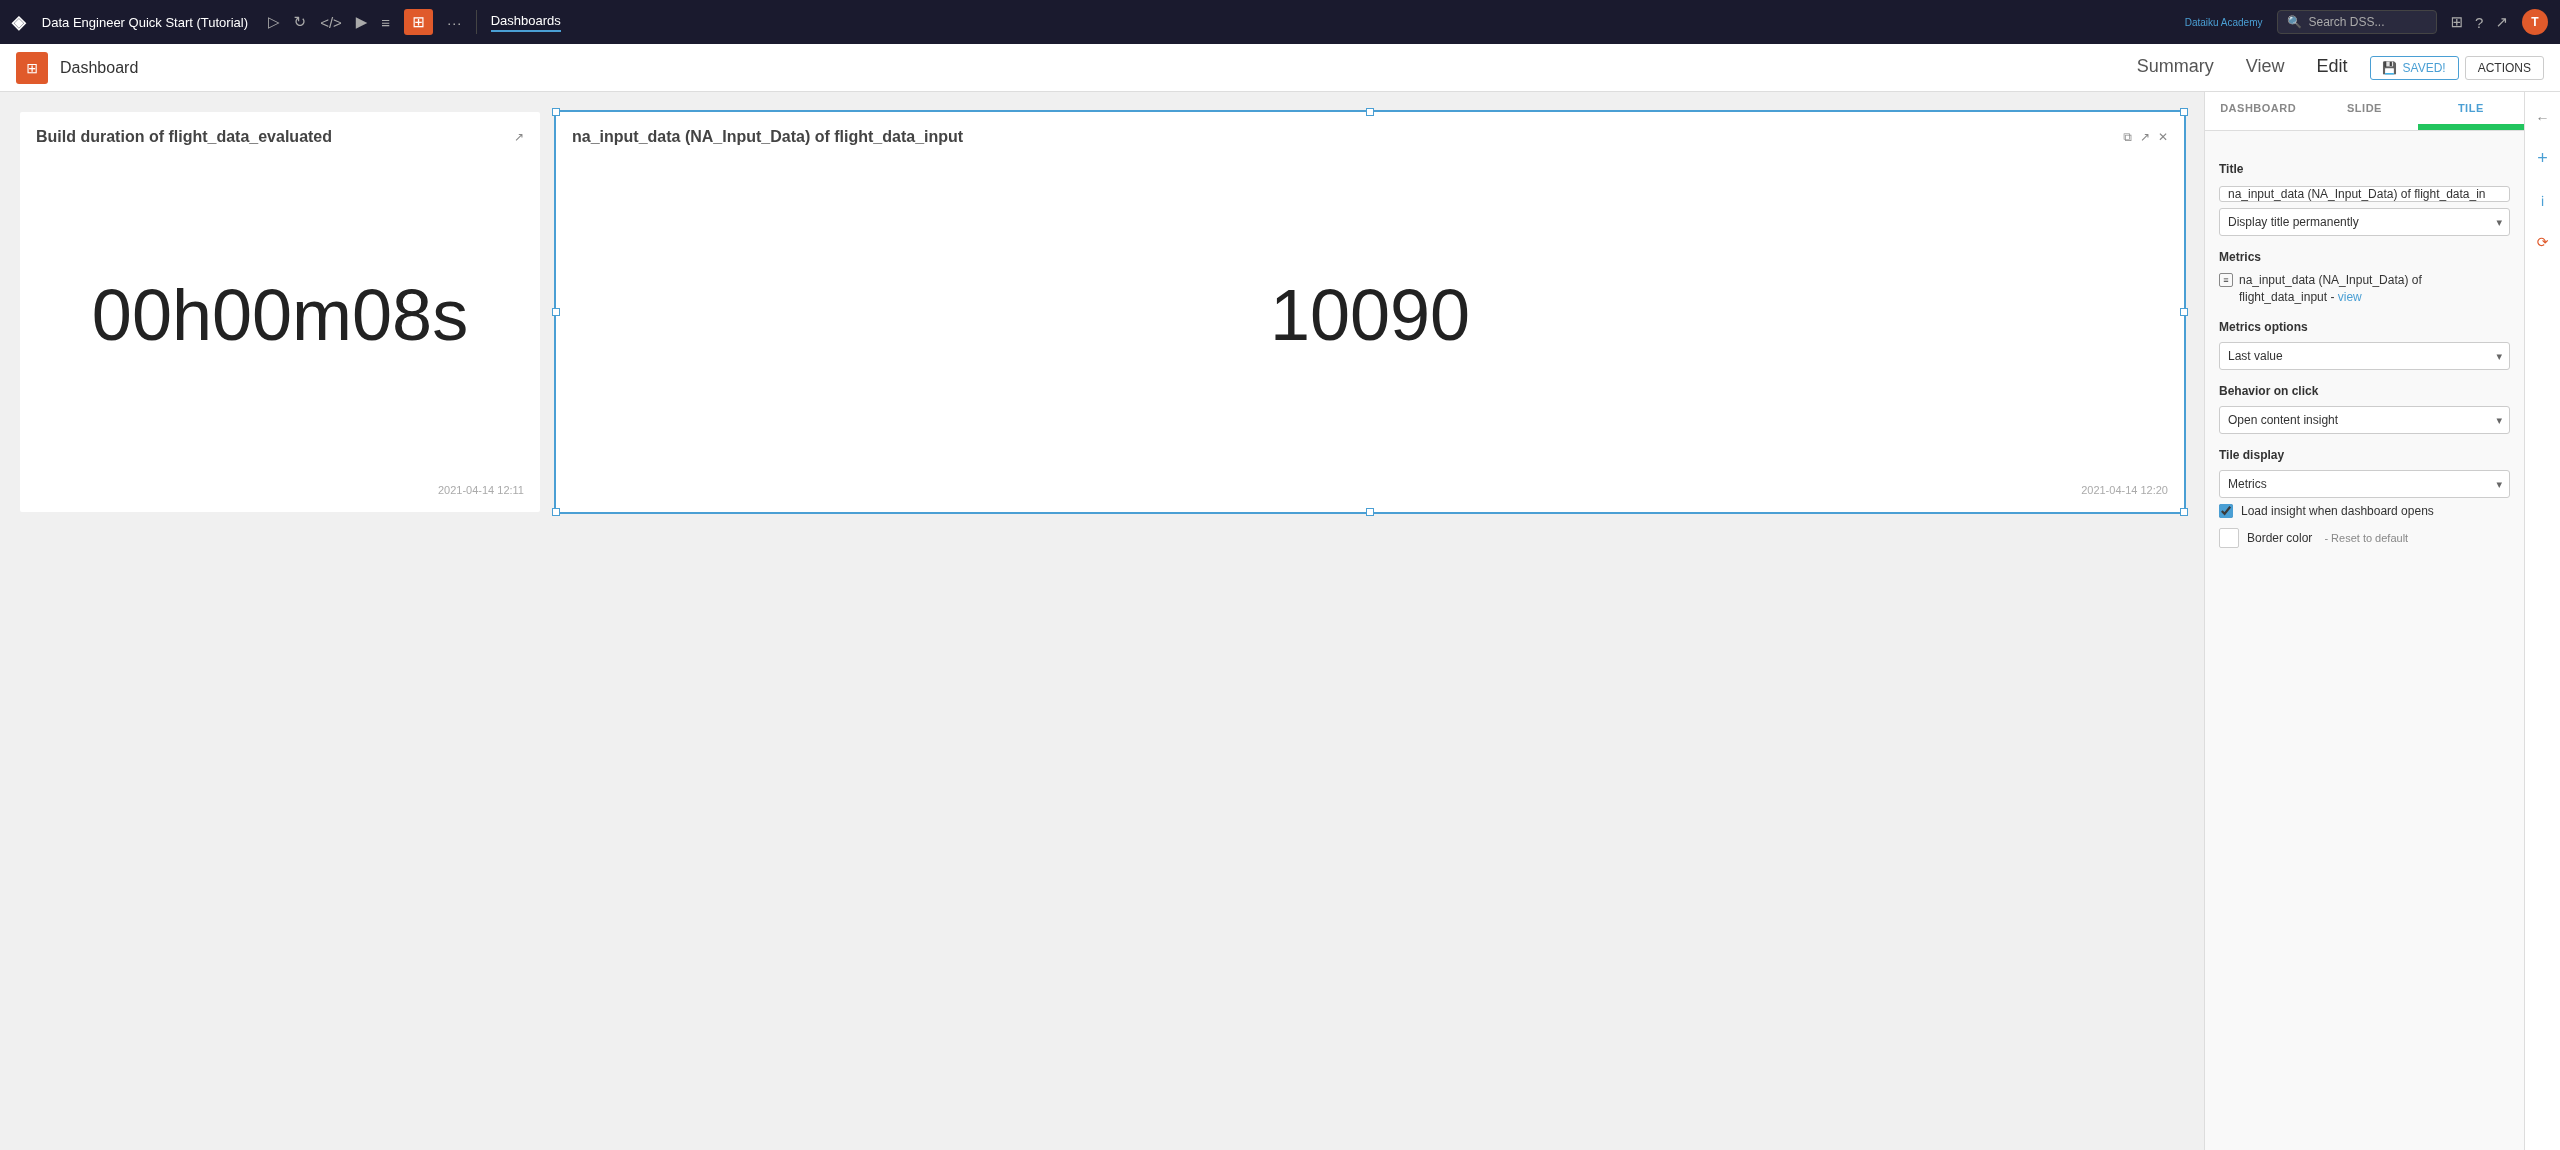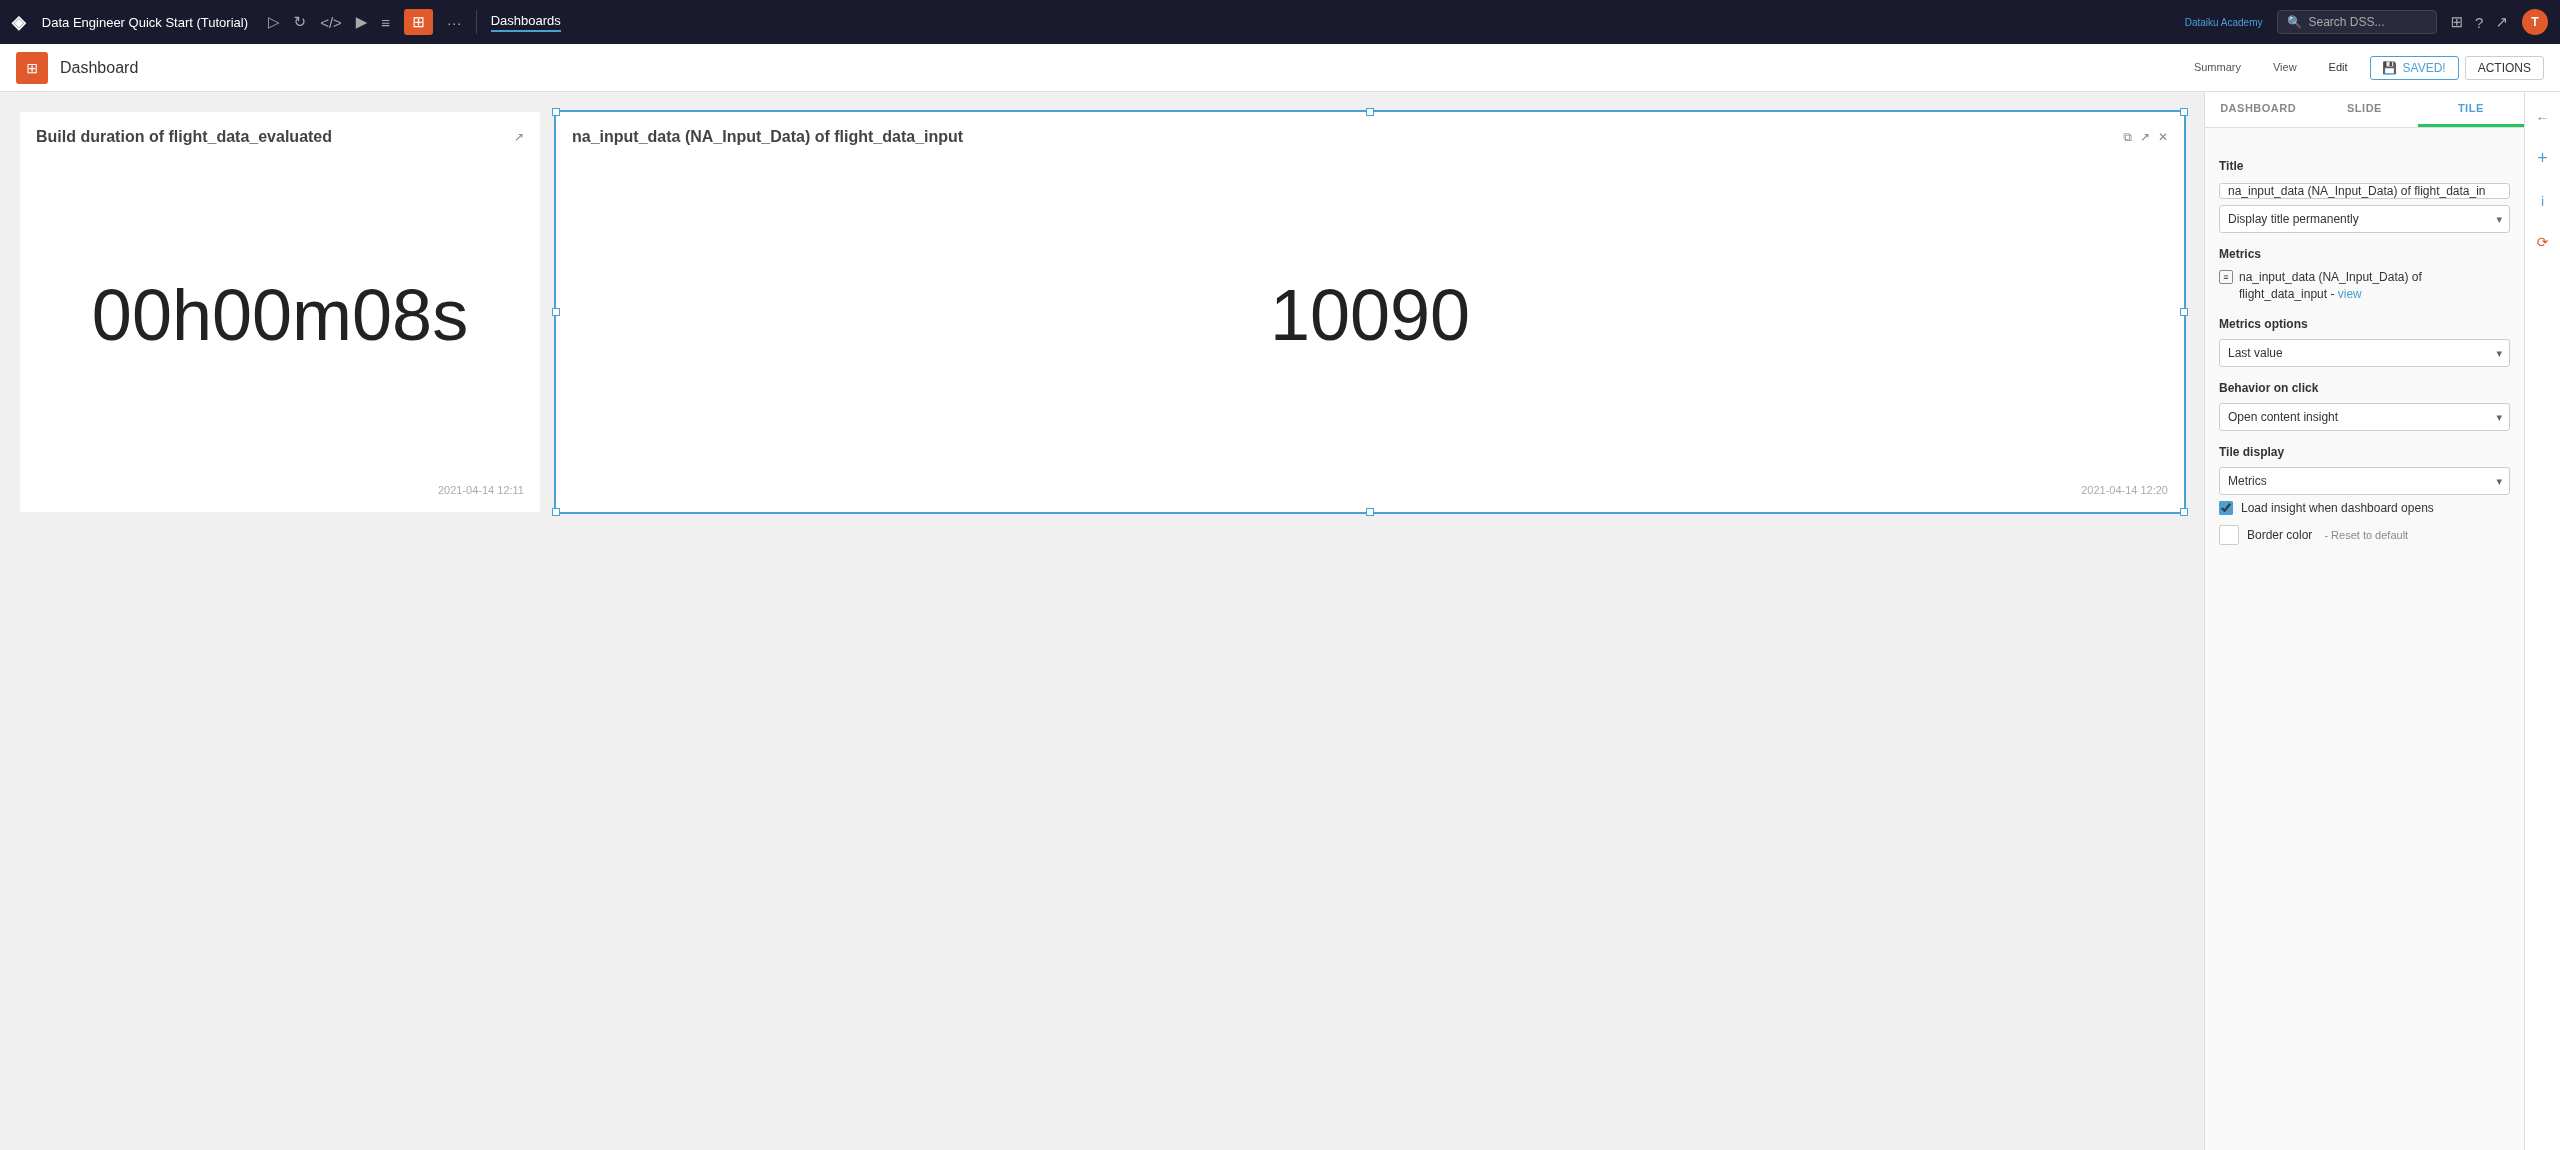--- a/index.html
+++ b/index.html
@@ -44,21 +44,21 @@
     }
     .subheader-icon {
       width: 32px; height: 32px; background: #e05a2b;
       display: flex; align-items: center; justify-content: center;
       color: white; font-size: 14px; border-radius: 3px; margin-right: 12px;
     }
     .subheader-title { font-size: 16px; font-weight: 500; color: #333; }
     .subheader-nav { margin-left: auto; display: flex; gap: 0; align-items: center; }
     .subheader-nav-item {
       padding: 0 16px; height: 64px; display: flex; align-items: center;
-      font-size: 11px; color: #555; cursor: pointer; border-bottom: 2px solid transparent;
+      font-size: 18px; color: #555; cursor: pointer; border-bottom: 2px solid transparent;
     }
     .subheader-nav-item.active { color: #333; border-bottom: 2px solid #333; font-weight: 500; }
     .saved-btn {
       display: flex; align-items: center; gap: 5px;
       border: 1px solid #4a9fd4; color: #4a9fd4;
       padding: 4px 12px; border-radius: 3px; font-size: 12px; cursor: pointer;
       margin: 0 6px;
     }
     .actions-btn {
       border: 1px solid #ccc; background: white; color: #333;
@@ -128,21 +128,21 @@
 
     
     .panel-tabs {
       display: flex; border-bottom: 1px solid #ddd; background: white;
     }
     .panel-tab {
       flex: 1; text-align: center; padding: 10px 4px;
       font-size: 11px; font-weight: 600; color: #888; cursor: pointer;
       border-bottom: 2px solid transparent; letter-spacing: 0.5px;
     }
-    .panel-tab.active { color: #4a9fd4; border-bottom: 3px solid #22c55e; }
+    .panel-tab.active { color: #4a9fd4; border-bottom: 6px solid #22c55e; }
 
     
     .panel-content { padding: 14px; }
     .panel-section-label {
       font-size: 12px; font-weight: 700; color: #333; margin-bottom: 8px; margin-top: 14px;
     }
     .panel-section-label:first-child { margin-top: 17px; }
 
     .panel-input {
       width: 100%; border: 1px solid #ccc; border-radius: 3px;

